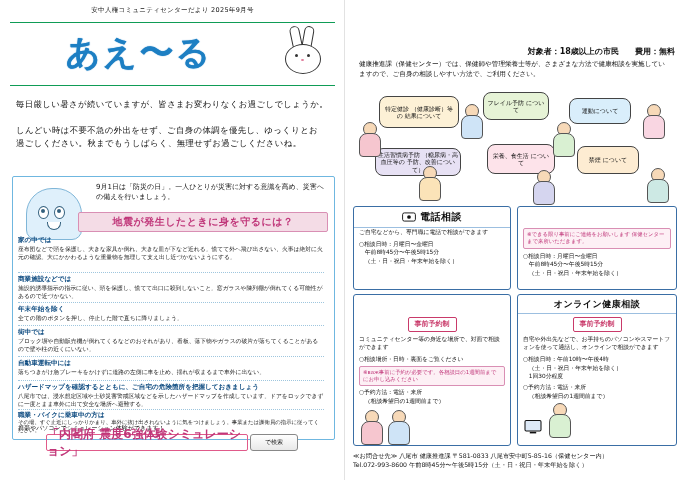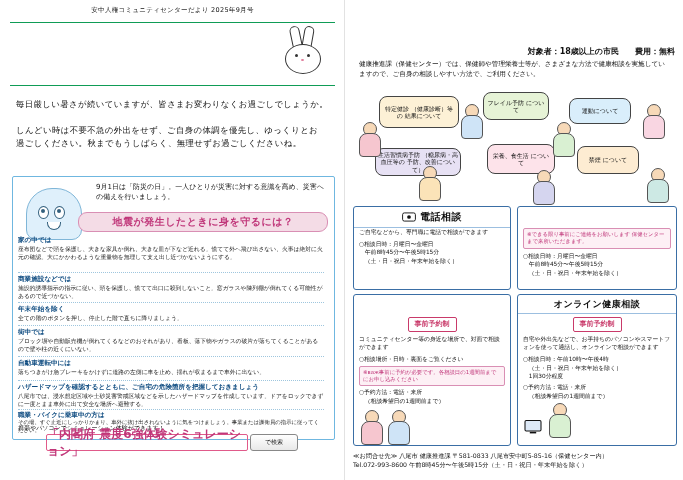--- a/index.html
+++ b/index.html
@@ -32,21 +32,21 @@
   .bunny .eye.l{left:20px;} .bunny .eye.r{left:32px;}
   .bunny .nose{position:absolute;left:26px;top:33px;width:3px;height:2px;background:#e07a9a;border-radius:50%;}
 
   .para{position:absolute;left:16px;font-size:8.4px;line-height:1.5;color:#111;letter-spacing:.4px;}
   .p1{top:98px;} .p2{top:124px;}
 
   .quake-box{position:absolute;left:12px;top:176px;width:321px;height:262px;
     border:1px solid #6fb7e0;background:#ffffff;border-radius:2px;}
   .quake-intro{position:absolute;left:96px;top:182px;width:232px;font-size:7px;line-height:1.45;color:#111;}
   .quake-title{position:absolute;left:78px;top:212px;width:248px;height:18px;
-    background:#f4dce6;border:1px solid #d98fb4;border-radius:9px;
+    background:#f4dce6;border:1px solid #d98fb4;border-radius:2px;
     display:flex;align-items:center;justify-content:center;
     font-size:10px;font-weight:bold;color:#c0377a;letter-spacing:.5px;}
   .ghost{position:absolute;left:22px;top:186px;width:62px;height:56px;}
   .ghost .body{position:absolute;left:4px;top:2px;width:54px;height:50px;background:#dff0fb;border:1px solid #7fb6d8;border-radius:26px 26px 10px 10px;}
   .ghost .eye{position:absolute;top:20px;width:9px;height:11px;border:1.2px solid #33607d;border-radius:50%;background:#fff;}
   .ghost .eye.l{left:16px;} .ghost .eye.r{left:32px;}
   .ghost .pupil{position:absolute;top:23px;width:4px;height:4px;background:#33607d;border-radius:50%;}
   .ghost .pupil.l{left:19px;} .ghost .pupil.r{left:35px;}
   .ghost .mouth{position:absolute;left:25px;top:36px;width:12px;height:7px;border:1.2px solid #33607d;border-top:none;border-radius:0 0 8px 8px;background:#fff;}
 
@@ -108,20 +108,21 @@
 
 <div class="page">
 
   <div class="left">
 
     <div class="left-head">
       <div class="issue">安中人権コミュニティセンターだより 2025年9月号</div>
     </div>
 
     <div class="logo-band"></div>
+    <div class="logo-text">あえ〜る</div>
 
     <div class="bunny">
       <div class="ear l"></div>
         <div class="ear r"></div>
       <div class="head"></div>
       <div class="eye l"></div>
         <div class="eye r"></div>
       <div class="nose"></div>
     </div>
 

